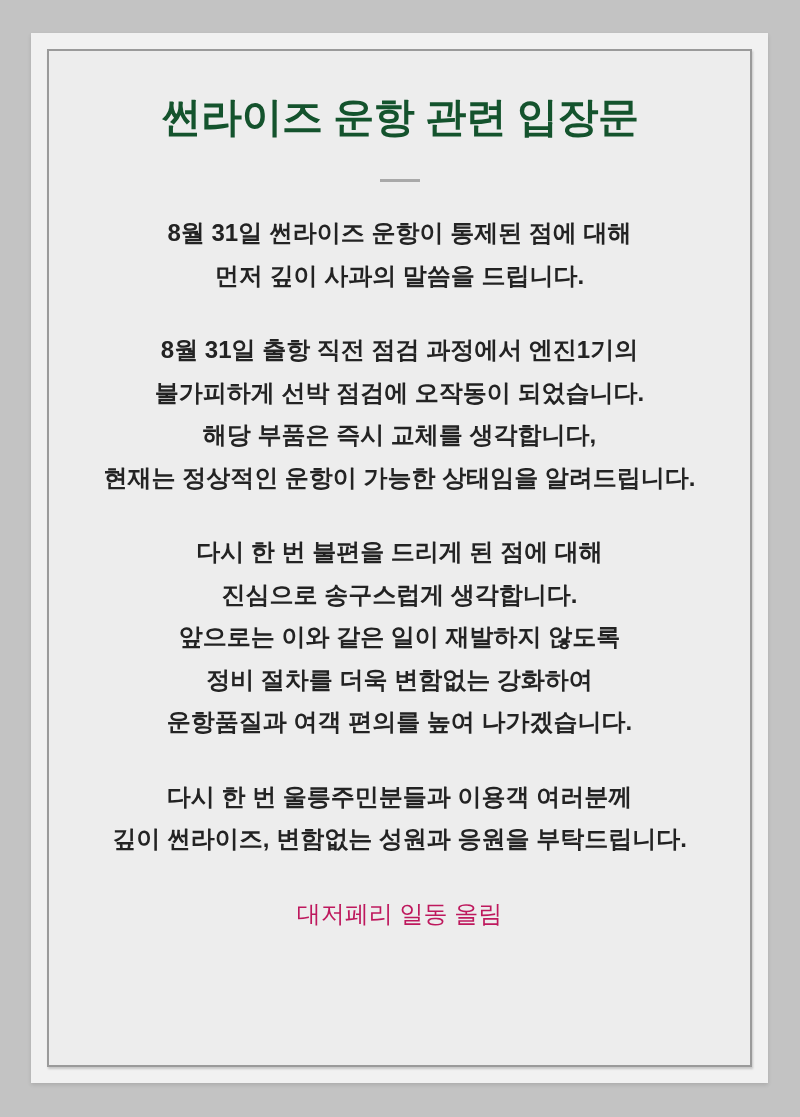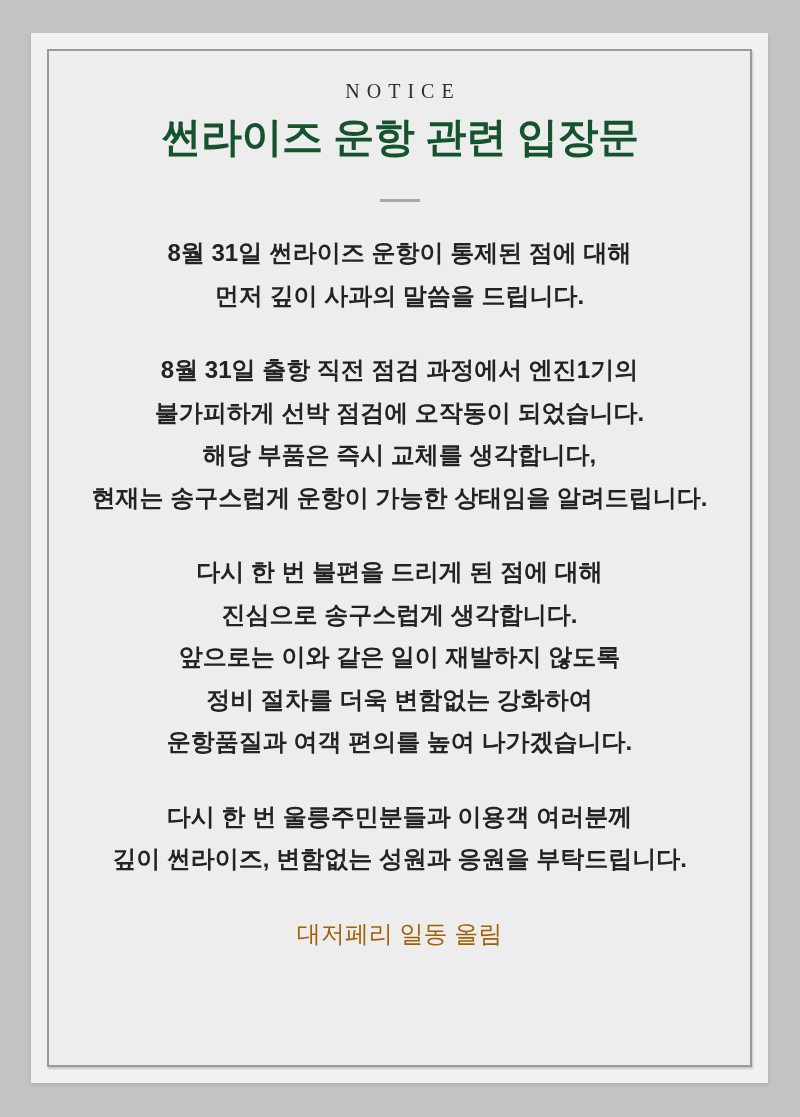--- a/index.html
+++ b/index.html
@@ -65,41 +65,40 @@
     line-height: 42.5px;
     color: #232323;
   }
   .para.first {
     margin-top: 30px;
   }
   .signature {
     margin-top: 32px;
     font-size: 24px;
     line-height: 42.5px;
-    color: #a16207;
+    color: #be185d;
   }
 </style>
 </head>
 <body style="background: rgb(195, 195, 195);">
 
 <div class="card" style="background: rgb(241, 241, 241);">
   <div class="frame" style="background: rgb(237, 237, 237); border-color: rgb(154, 154, 154);">
-    <div class="eyebrow">NOTICE</div>
     <h1 class="title" style="color: #14532d;">썬라이즈 운항 관련 입장문</h1>
     <div class="divider" style="background: rgb(169, 169, 169);"></div>
     <div class="body-text" style="color: rgb(35, 35, 35);">
         <div class="para first">
           <div>8월 31일 썬라이즈 운항이 통제된 점에 대해</div>
           <div>먼저 깊이 사과의 말씀을 드립니다.</div>
         </div>
         <div class="para">
           <div>8월 31일 출항 직전 점검 과정에서 엔진1기의</div>
           <div>불가피하게 선박 점검에 오작동이 되었습니다.</div>
           <div>해당 부품은 즉시 교체를 생각합니다,</div>
-          <div>현재는 송구스럽게 운항이 가능한 상태임을 알려드립니다.</div>
+          <div>현재는 정상적인 운항이 가능한 상태임을 알려드립니다.</div>
         </div>
         <div class="para">
           <div>다시 한 번 불편을 드리게 된 점에 대해</div>
           <div>진심으로 송구스럽게 생각합니다.</div>
           <div>앞으로는 이와 같은 일이 재발하지 않도록</div>
           <div>정비 절차를 더욱 변함없는 강화하여</div>
           <div>운항품질과 여객 편의를 높여 나가겠습니다.</div>
         </div>
         <div class="para">
           <div>다시 한 번 울릉주민분들과 이용객 여러분께</div>

